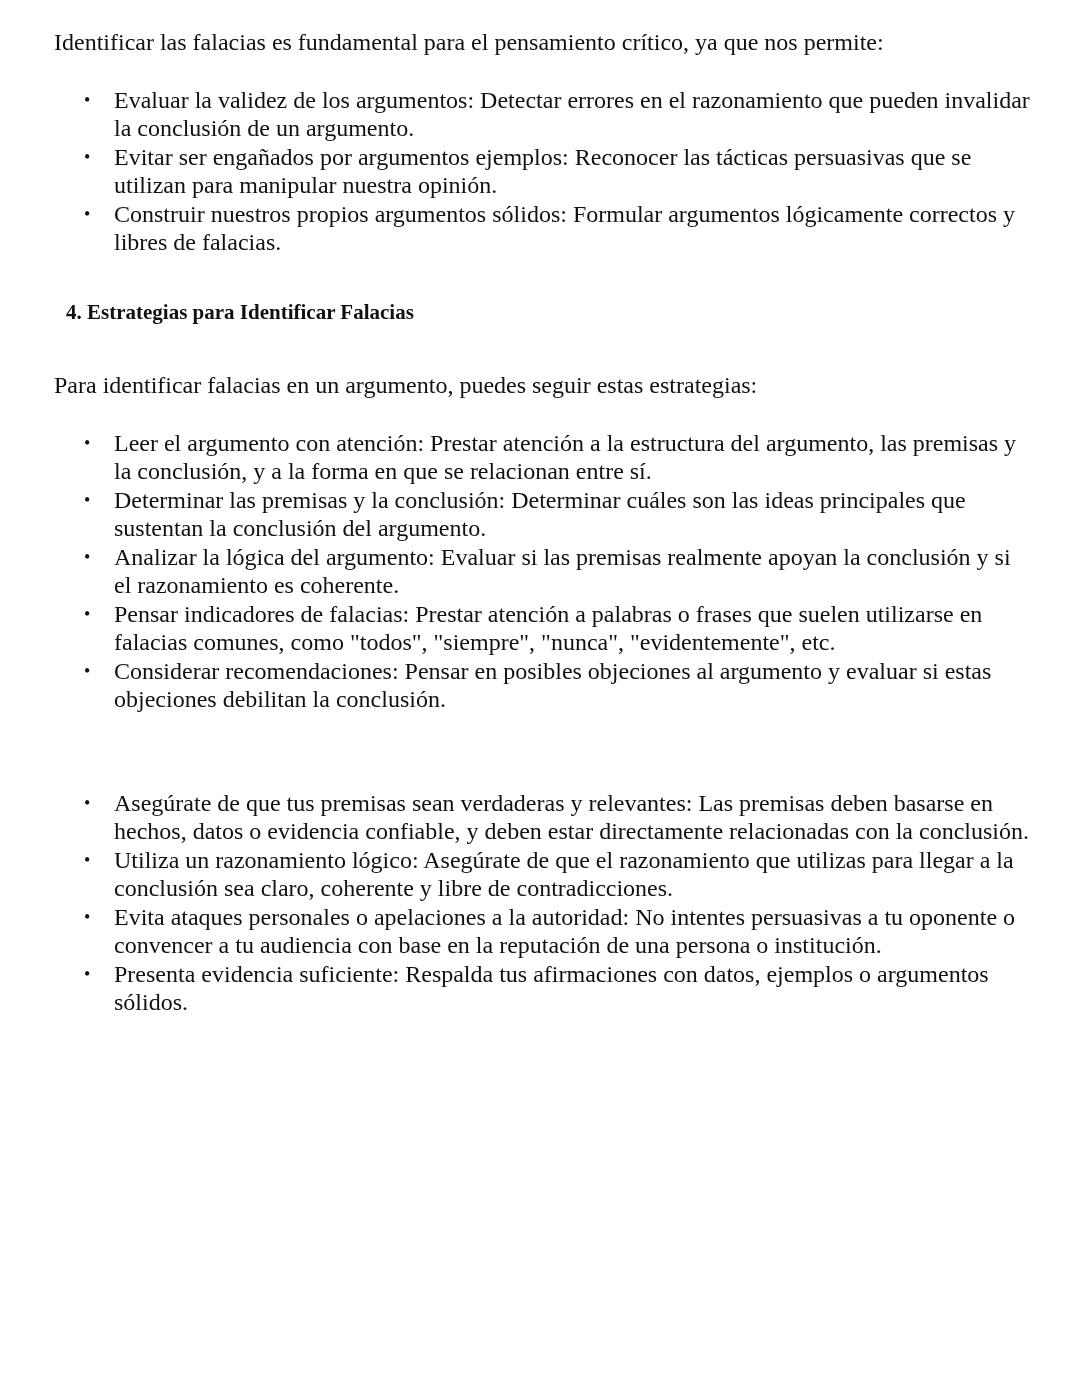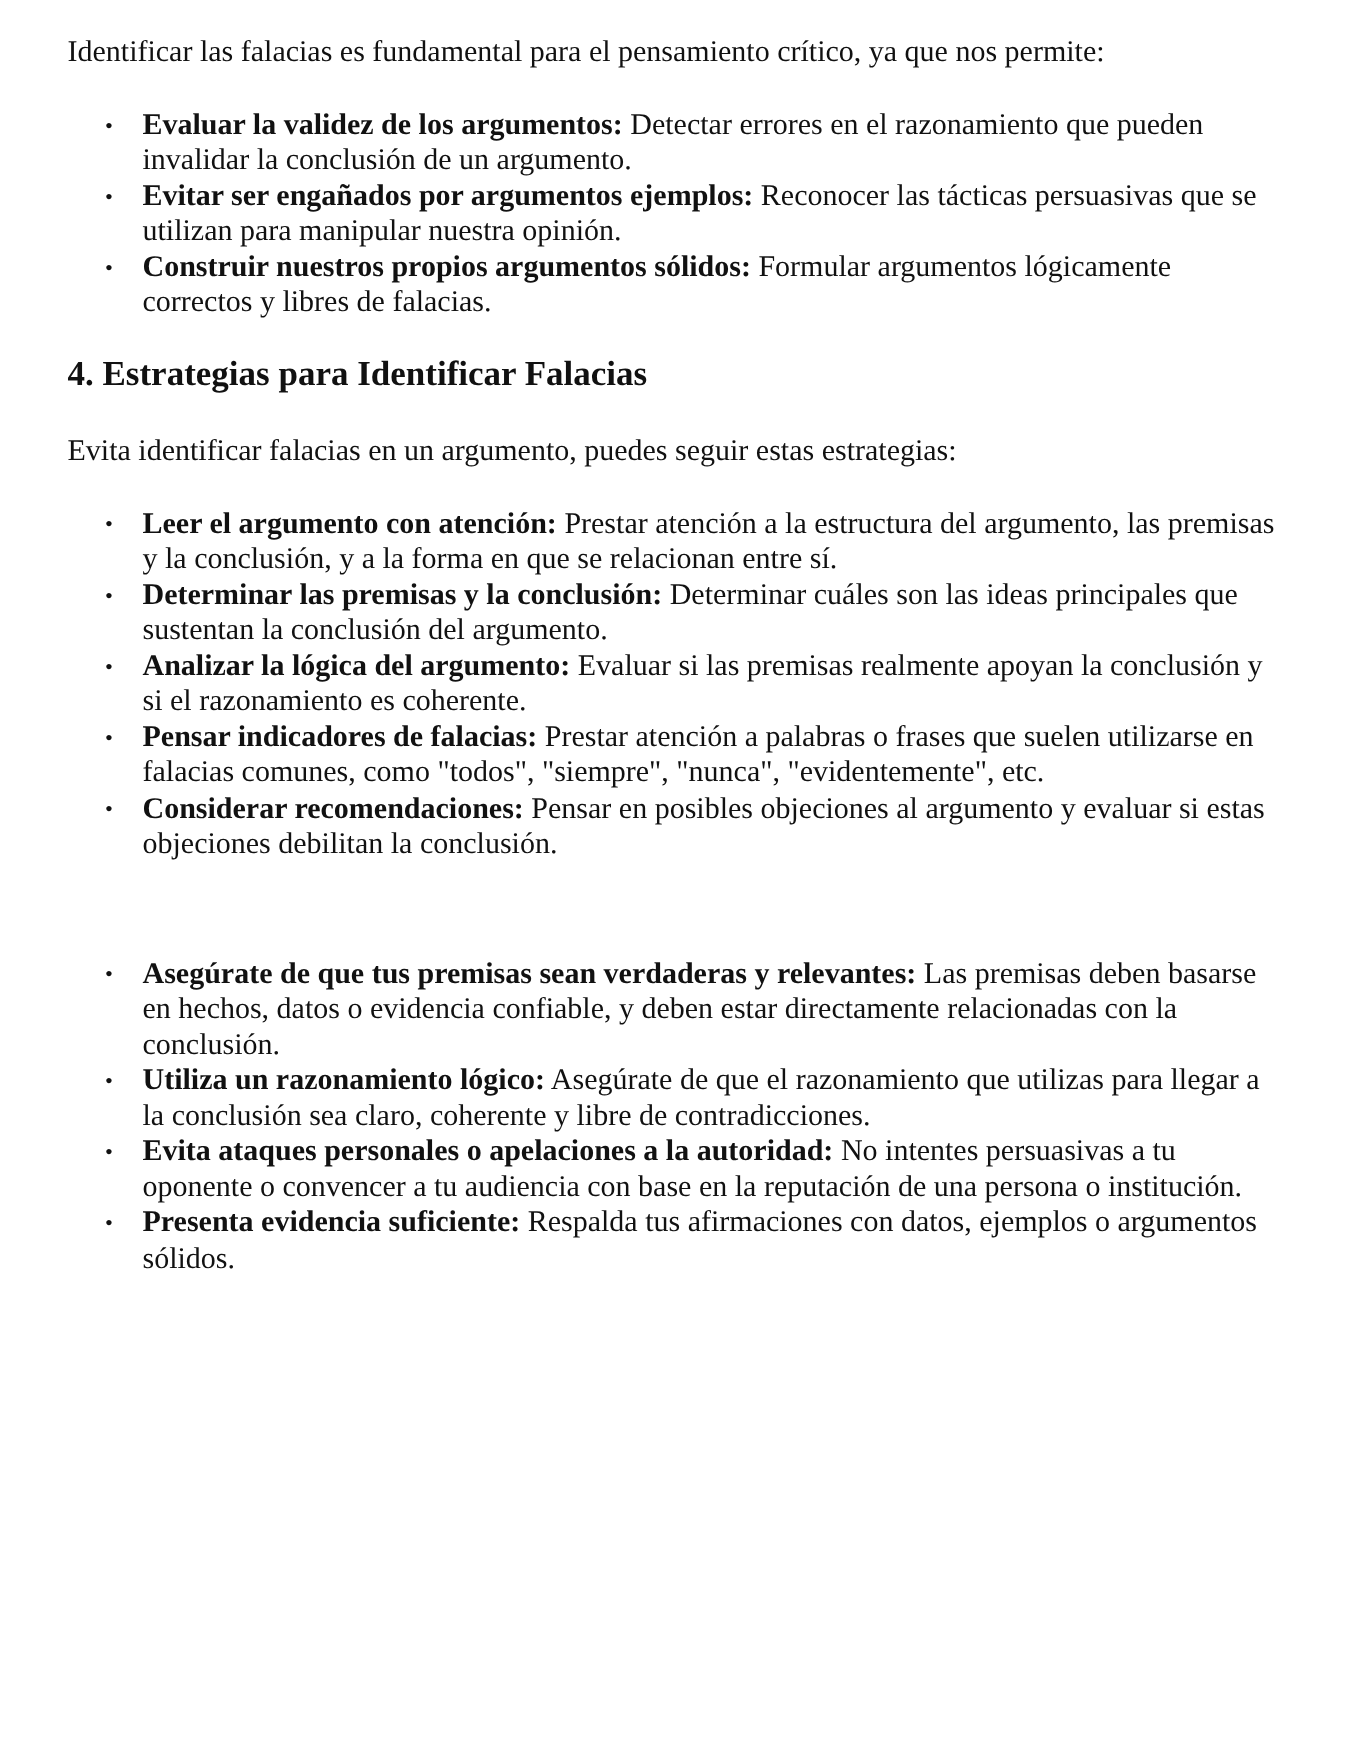--- a/index.html
+++ b/index.html
@@ -8,60 +8,60 @@
       height: 1397px;
       overflow: hidden;
       font-family: "Liberation Serif", "DejaVu Serif", serif;
       color: #111111;
       font-size: 24px;
       line-height: 28.5px;
     }
     .page { position: relative; padding: 24px 50px 0 50px; }
     p.para { margin: 4px; }
     h2.section-heading {
-      font-size: 28px;
+      font-size: 21px;
       font-weight: bold;
-      margin: 4px;
+      margin: 16px;
       line-height: 28.5px;
     }
     ul.bullets {
       list-style: none;
       margin: 0;
       padding: 0 0 0 64px;
     }
     ul.bullets li {
       position: relative;
       margin: 0;
     }
     ul.bullets li .bullet {
       position: absolute;
       left: -30px;
       top: 0;
       font-size: 18px;
     }
-    .term { font-weight: bold; }
+    .term { font-weight: normal; }
     .gap-md { height: 25px; }
   </style>
 </head>
 <body>
 
 <div class="page">
 
   <p class="para">Identificar las falacias es fundamental para el pensamiento crítico, ya que nos permite:</p>
   <div class="gap-md"></div>
   <ul class="bullets">
     <li><span class="bullet">•</span><span class="term">Evaluar la validez de los argumentos:</span><span> Detectar errores en el razonamiento que pueden invalidar la conclusión de un argumento.</span></li>
     <li><span class="bullet">•</span><span class="term">Evitar ser engañados por argumentos ejemplos:</span><span> Reconocer las tácticas persuasivas que se utilizan para manipular nuestra opinión.</span></li>
     <li><span class="bullet">•</span><span class="term">Construir nuestros propios argumentos sólidos:</span><span> Formular argumentos lógicamente correctos y libres de falacias.</span></li>
   </ul>
   <div class="gap-md"></div>
 
   <h2 class="section-heading">4. Estrategias para Identificar Falacias</h2>
   <div class="gap-md"></div>
-  <p class="para">Evita identificar falacias en un argumento, puedes seguir estas estrategias:</p>
+  <p class="para">Para identificar falacias en un argumento, puedes seguir estas estrategias:</p>
   <div class="gap-md"></div>
   <ul class="bullets">
     <li><span class="bullet">•</span><span class="term">Leer el argumento con atención:</span><span> Prestar atención a la estructura del argumento, las premisas y la conclusión, y a la forma en que se relacionan entre sí.</span></li>
     <li><span class="bullet">•</span><span class="term">Determinar las premisas y la conclusión:</span><span> Determinar cuáles son las ideas principales que sustentan la conclusión del argumento.</span></li>
     <li><span class="bullet">•</span><span class="term">Analizar la lógica del argumento:</span><span> Evaluar si las premisas realmente apoyan la conclusión y si el razonamiento es coherente.</span></li>
     <li><span class="bullet">•</span><span class="term">Pensar indicadores de falacias:</span><span> Prestar atención a palabras o frases que suelen utilizarse en falacias comunes, como "todos", "siempre", "nunca", "evidentemente", etc.</span></li>
     <li><span class="bullet">•</span><span class="term">Considerar recomendaciones:</span><span> Pensar en posibles objeciones al argumento y evaluar si estas objeciones debilitan la conclusión.</span></li>
   </ul>
   <div class="gap-md"></div>
 

